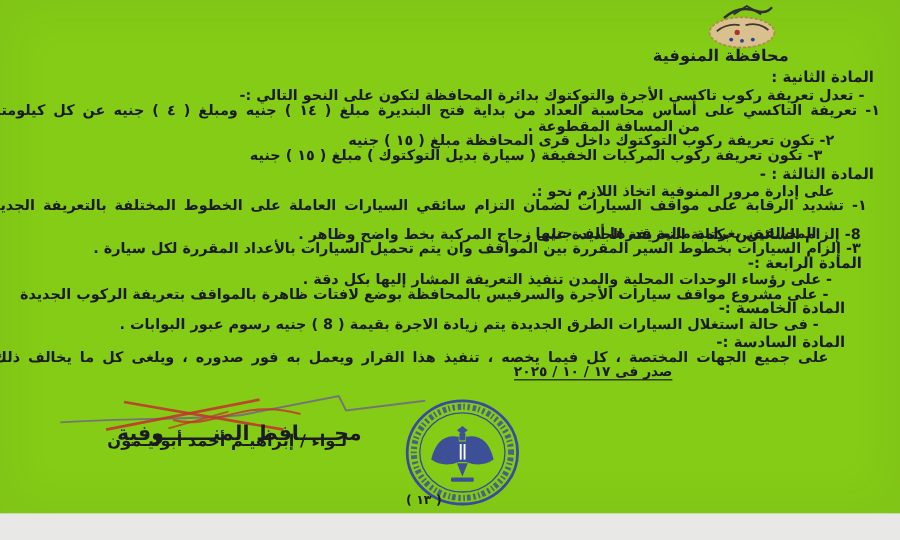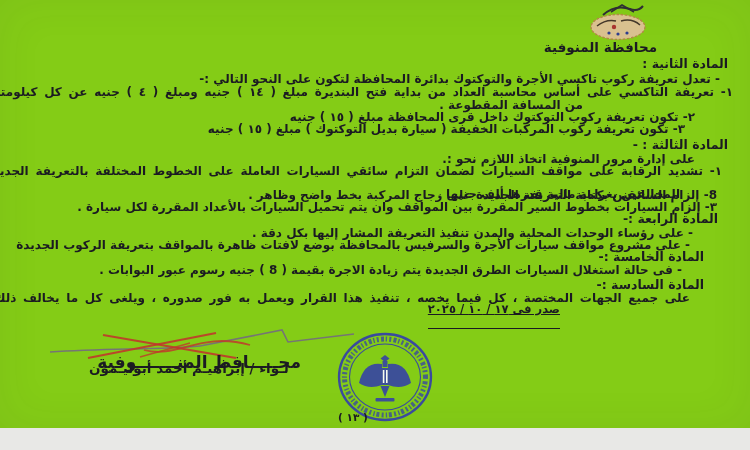--- a/index.html
+++ b/index.html
@@ -13,21 +13,21 @@
     position:relative;width:750px;height:428px;overflow:hidden;
     background:#84cc16;
     box-shadow:inset 0 0 45px rgba(60,60,55,.07);
     direction:rtl;
     font-family:"DejaVu Sans",sans-serif;
     font-weight:700;color:var(--ink);
   }
   .ln{position:absolute;white-space:nowrap;font-size:12px;line-height:12px;}
   .h{font-size:12.5px;letter-spacing:.3px;}
   .wide{word-spacing:2.5px;}
-  .underlined{border-bottom:1.6px solid var(--ink);padding-bottom:13px;text-decoration:underline;}
+  .underlined{border-bottom:1.6px solid var(--ink);padding-bottom:1px;}
   .emblem{position:absolute;top:3px;right:99px;width:66px;height:38px;}
   .gov-title{position:absolute;top:39px;right:93px;font-size:13.5px;letter-spacing:.2px;}
   .sig-name{position:absolute;top:316px;left:64px;width:250px;text-align:center;font-size:13.5px;white-space:nowrap;margin-top:44px;}
   .sig-title{position:absolute;top:352px;left:76px;width:225px;text-align:right;font-size:17px;white-space:nowrap;letter-spacing:.3px;}
   .sig-scribble{position:absolute;top:324px;left:48px;width:308px;height:44px;}
   .stamp{position:absolute;top:331px;left:336px;width:98px;height:92px;}
   .pagenum{position:absolute;top:411px;left:338px;width:52px;text-align:left;font-size:10.5px;}
 </style>
 </head>
 <body>

